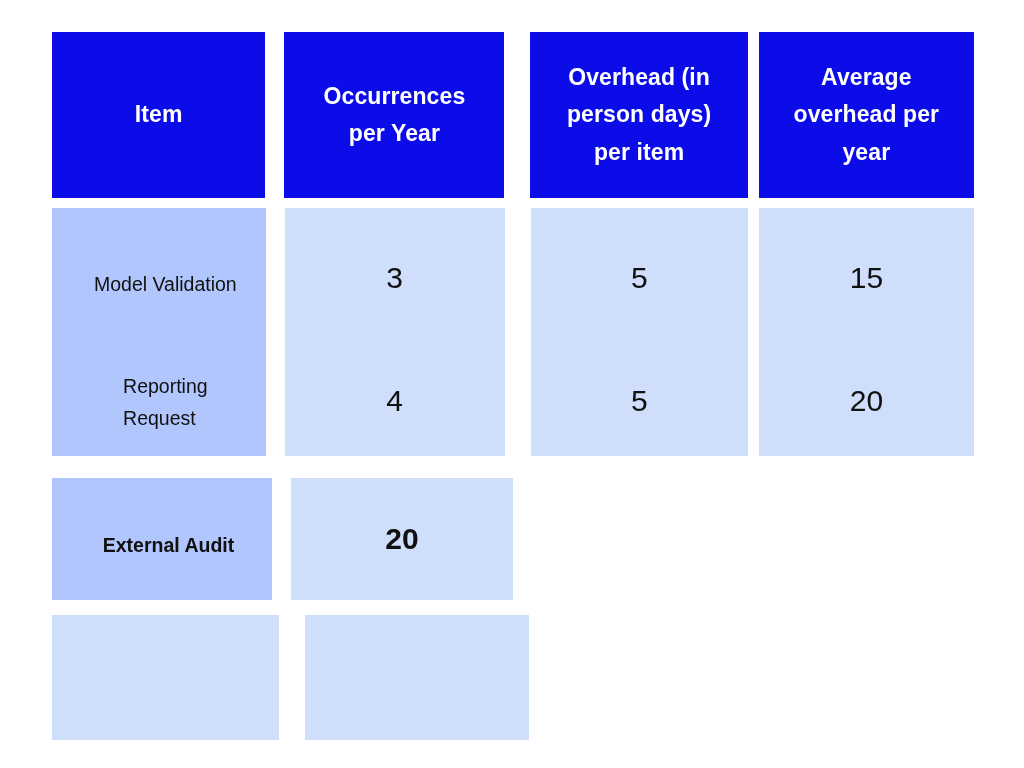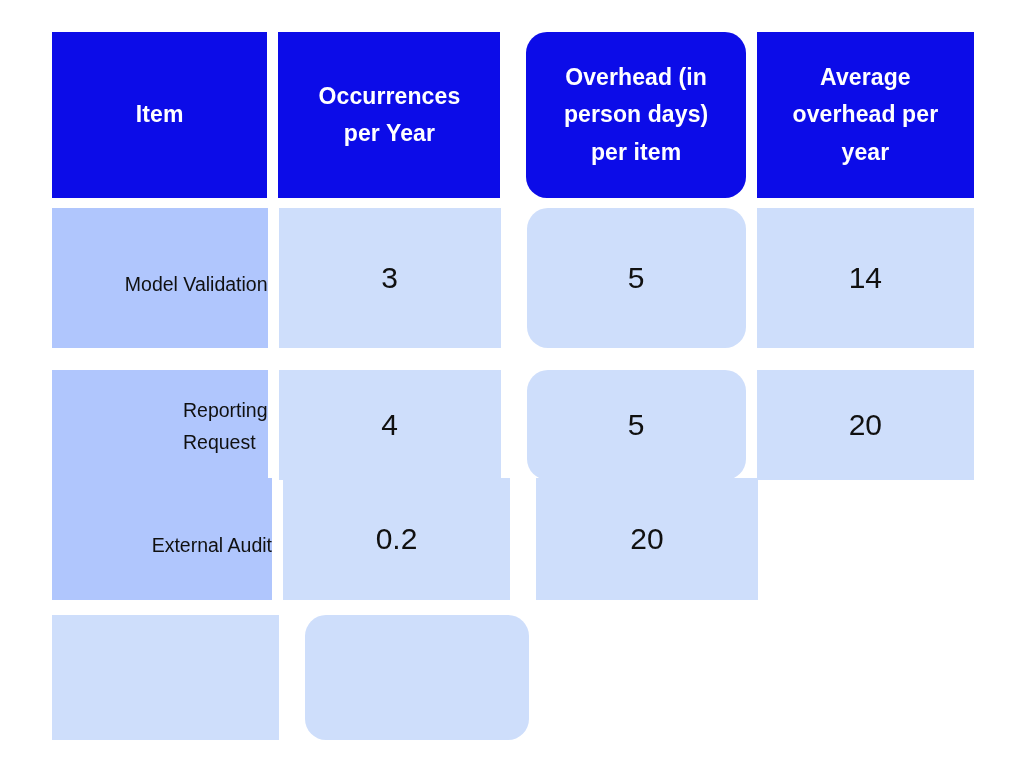--- a/index.html
+++ b/index.html
@@ -29,23 +29,23 @@
     left: 0;
     width: 100%;
   }
 
   .cell {
     box-sizing: border-box;
     position: relative;
   }
 
   
-  .col-0 { width: 220px; margin-right: 11px; }
+  .col-0 { width: 220px; margin-right: 19px; }
   .col-1 { width: 227px; margin-right: 26px; }
-  .col-2 { width: 224px; margin-right: 11px; border-radius: 21px; }
+  .col-2 { width: 224px; margin-right: 11px; }
   .col-3 { width: 222px; margin-right: 4px; }
 
   
   #header-row { top: 0; height: 166px; }
 
   .header-cell {
     background: #0c0ce8;
     color: #ffffff;
     height: 166px;
     display: flex;
@@ -60,21 +60,21 @@
   }
   .header-cell .htext { display: block; white-space: pre-line; }
 
   
   .body-row .cell { display: flex; }
 
   .label-cell {
     background: #b0c6fd;
     color: #101010;
     align-items: center;
-    justify-content: flex-end;
+    justify-content: center;
     text-align: left;
     font-size: 19.5px;
     line-height: 1.65;
     padding: 12px 0 0 13px;
   }
   .label-cell .ltext { white-space: pre-line; }
 
   .value-cell {
     background: #cedefb;
     color: #101010;
@@ -82,25 +82,25 @@
     justify-content: center;
     text-align: center;
     font-size: 30px;
     line-height: 1;
   }
 
   
   #row-0 { top: 176px; height: 140px; }
   #row-0 .cell { height: 140px; }
 
-  #row-1 { top: 338px; height: 110px; }
+  #row-1 { top: 314px; height: 110px; }
   #row-1 .cell { height: 110px; }
   #row-1 .label-cell { align-items: flex-start; padding-top: 24px; }
 
-  #row-2 { top: 446px; height: 122px; }
+  #row-2 { top: 446px; height: 122px; font-weight: bold; }
   #row-2 .cell { height: 122px; }
 
   #row-3 { top: 583px; height: 125px; }
   #row-3 .cell { height: 125px; }
 </style>
 </head>
 <body>
 
 <div id="table-root">
 
@@ -123,38 +123,37 @@
 year</span>
     </div>
   </div>
 
   <div class="row body-row" id="row-0">
     <div class="cell col-0 label-cell">
       <span class="ltext">Model Validation</span>
     </div>
     <div class="cell col-1 value-cell">3</div>
     <div class="cell col-2 value-cell">5</div>
-    <div class="cell col-3 value-cell">14</div>
+    <div class="cell col-3 value-cell">15</div>
   </div>
 
   <div class="row body-row" id="row-1">
     <div class="cell col-0 label-cell">
       <span class="ltext">Reporting
 Request</span>
     </div>
     <div class="cell col-1 value-cell">4</div>
     <div class="cell col-2 value-cell">5</div>
     <div class="cell col-3 value-cell">20</div>
   </div>
 
   <div class="row body-row" id="row-2">
     <div class="cell col-0 label-cell">
       <span class="ltext">External Audit</span>
     </div>
-    <div class="cell col-1 value-cell">0.2</div>
     <div class="cell col-3 value-cell">20</div>
   </div>
 
   <div class="row body-row" id="row-3">
     <div class="cell col-1 value-cell"></div>
     <div class="cell col-2 value-cell"></div>
   </div>
 
 </div>
 

